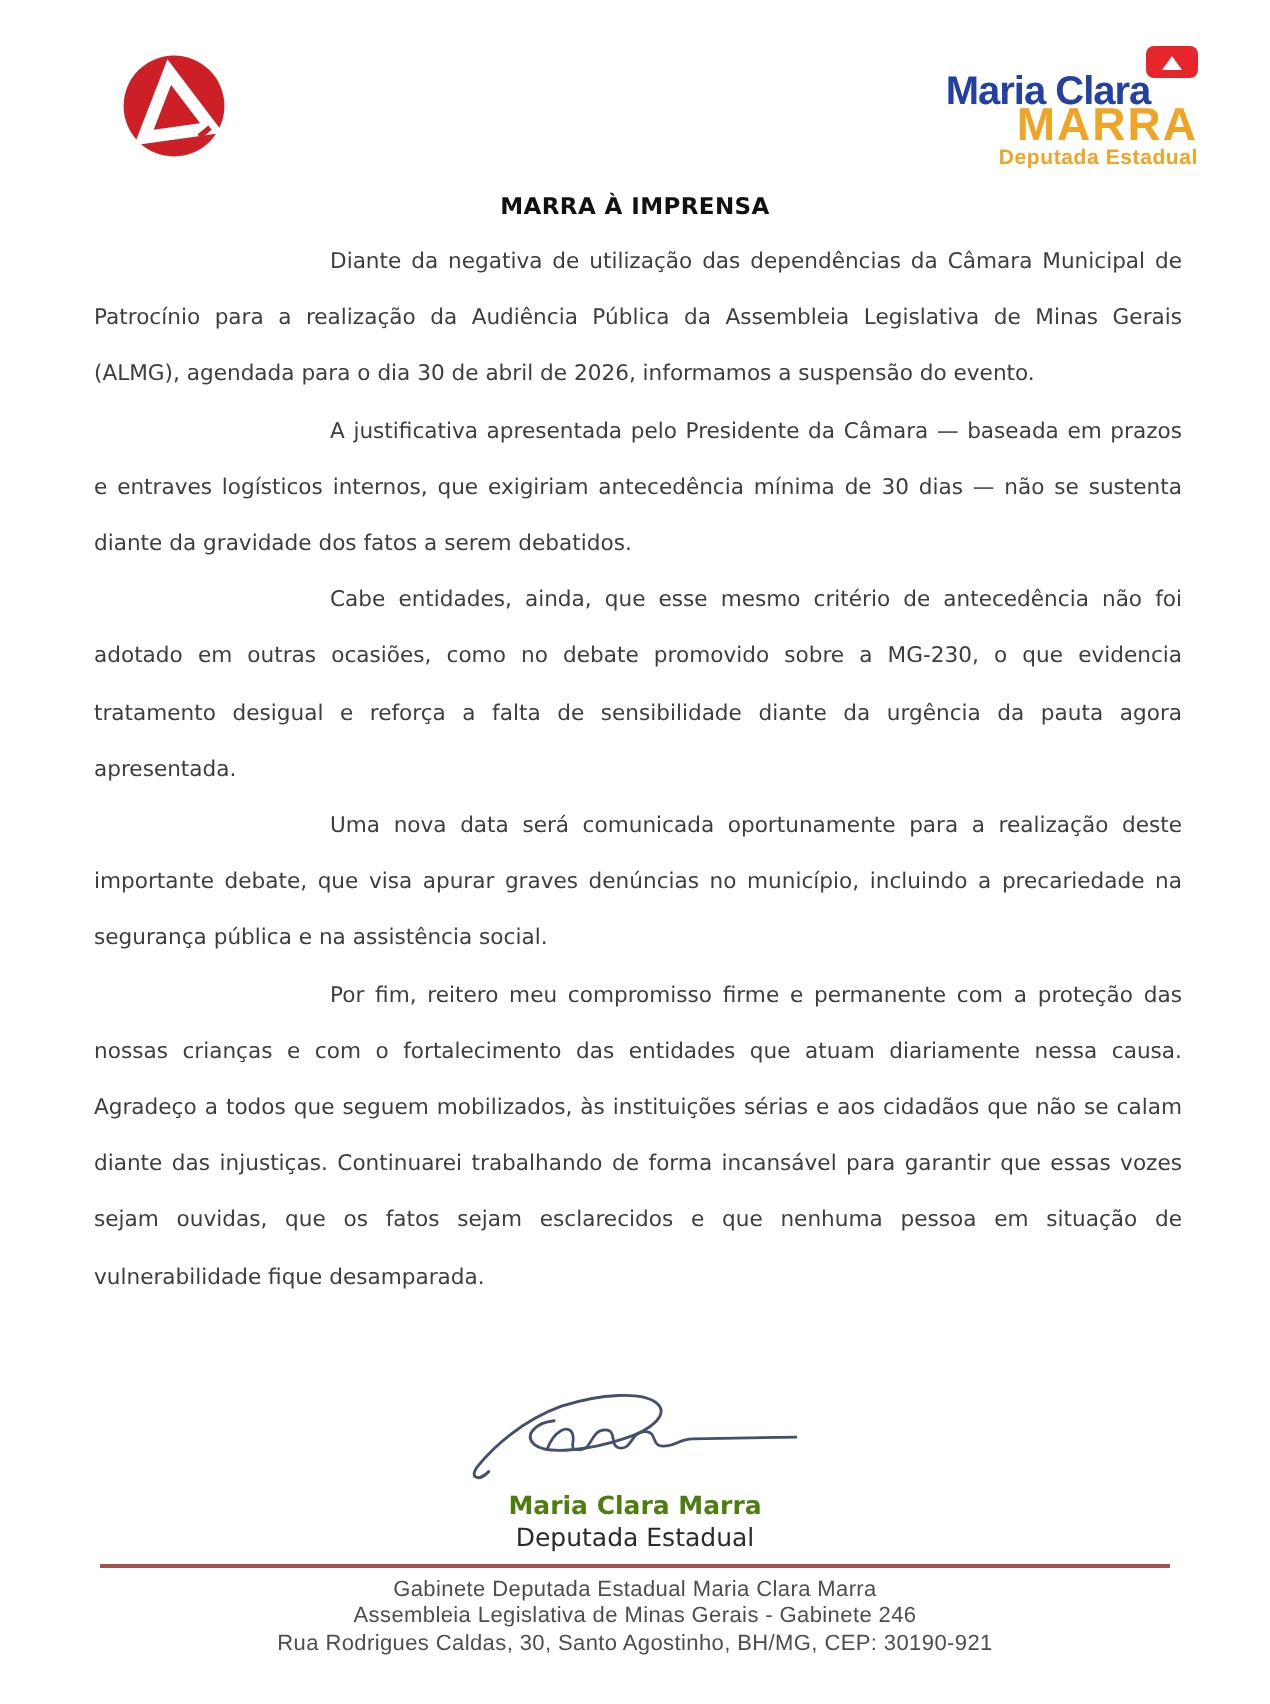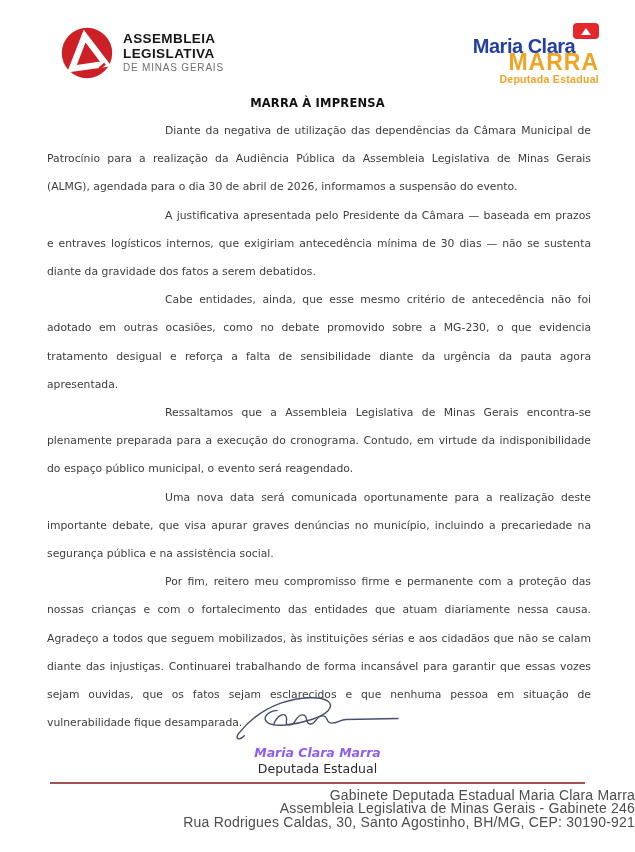--- a/index.html
+++ b/index.html
@@ -79,76 +79,70 @@
     text-align:justify;
     text-indent:118px;
   }
 
   
   .sig-block{
     position:absolute;top:694px;left:0;right:0;text-align:center;
   }
   .sig-svg{display:block;margin:0 auto;}
   .sig-name{
-    font-size:12.5px;font-weight:bold;color:#8b5cf6;line-height:16px;margin-top:1px;font-style:italic;
+    font-size:12.5px;font-weight:bold;color:#4d7c0f;line-height:16px;margin-top:1px;
   }
   .sig-role{
     font-size:12.5px;color:#2a2a2a;line-height:16px;
   }
 
   
   .divider{
     position:absolute;top:782px;left:50px;right:50px;
     height:1.5px;background:var(--divider-red,#a35252);
   }
   .footer{
     position:absolute;top:789px;left:0;right:0;
-    text-align:right;
+    text-align:center;
     font-family:"Liberation Sans",sans-serif;
-    font-size:14px;color:#4d4d4d;line-height:13.3px;
+    font-size:11px;color:#4d4d4d;line-height:13.3px;
     letter-spacing:.2px;
   }
 </style>
 </head>
 <body>
 
 <div class="page">
 
   <div class="almg-logo">
     <svg width="54" height="54" viewBox="0 0 60 60">
       <circle cx="30" cy="30" r="28" fill="#cc2026"></circle>
       <g transform="rotate(-8 30 30)">
         <path d="M30 11 L49 45 L11 45 Z" fill="none" stroke="#ffffff" stroke-width="7" stroke-linejoin="miter"></path>
       </g>
       <path d="M10 20 L16 14" stroke="#cc2026" stroke-width="3"></path>
       <path d="M44 47 L50 42" stroke="#cc2026" stroke-width="3"></path>
     </svg>
-    <div class="almg-text">
-      <div class="l1">ASSEMBLEIA</div>
-      <div class="l2">LEGISLATIVA</div>
-      <div class="l3">DE MINAS GERAIS</div>
-    </div>
   </div>
 
   <div class="mc-logo">
     <div class="mc-badge">
       <div class="tri"></div>
     </div>
     <div class="mc-first">Maria Clara</div>
     <div class="mc-last">MARRA</div>
     <div class="mc-role">Deputada Estadual</div>
   </div>
 
   <div class="doc-title">MARRA À IMPRENSA</div>
 
   <div class="body-text">
     <p>Diante da negativa de utilização das dependências da Câmara Municipal de Patrocínio para a realização da Audiência Pública da Assembleia Legislativa de Minas Gerais (ALMG), agendada para o dia 30 de abril de 2026, informamos a suspensão do evento.</p>
     <p>A justificativa apresentada pelo Presidente da Câmara — baseada em prazos e entraves logísticos internos, que exigiriam antecedência mínima de 30 dias — não se sustenta diante da gravidade dos fatos a serem debatidos.</p>
     <p>Cabe entidades, ainda, que esse mesmo critério de antecedência não foi adotado em outras ocasiões, como no debate promovido sobre a MG-230, o que evidencia tratamento desigual e reforça a falta de sensibilidade diante da urgência da pauta agora apresentada.</p>
-    <p>Ressaltamos que a Assembleia Legislativa de Minas Gerais encontra-se plenamente preparada para a execução do cronograma. Contudo, em virtude da indisponibilidade do espaço público municipal, o evento será reagendado.</p>
     <p>Uma nova data será comunicada oportunamente para a realização deste importante debate, que visa apurar graves denúncias no município, incluindo a precariedade na segurança pública e na assistência social.</p>
     <p>Por fim, reitero meu compromisso firme e permanente com a proteção das nossas crianças e com o fortalecimento das entidades que atuam diariamente nessa causa. Agradeço a todos que seguem mobilizados, às instituições sérias e aos cidadãos que não se calam diante das injustiças. Continuarei trabalhando de forma incansável para garantir que essas vozes sejam ouvidas, que os fatos sejam esclarecidos e que nenhuma pessoa em situação de vulnerabilidade fique desamparada.</p>
   </div>
 
   <div class="sig-block">
     <svg class="sig-svg" width="190" height="50" viewBox="0 0 190 55">
       <path d="M14 46 C8 52 3 49 8 43 C16 33 32 18 54 10 C76 3 98 2 106 8 C114 14 104 23 88 28 C70 34 46 37 39 31 C33 26 40 19 50 18" fill="none" stroke="#44506b" stroke-width="1.6" stroke-linecap="round"></path>
       <path d="M46 34 C50 23 58 20 60 25 C62 30 57 34 64 34 C71 34 70 23 78 23 C85 23 80 32 86 33 C93 34 92 24 100 24 C107 24 103 32 110 32 C117 32 119 28 126 28 L183 27" fill="none" stroke="#44506b" stroke-width="1.5" stroke-linecap="round"></path>
     </svg>
     <div class="sig-name">Maria Clara Marra</div>

